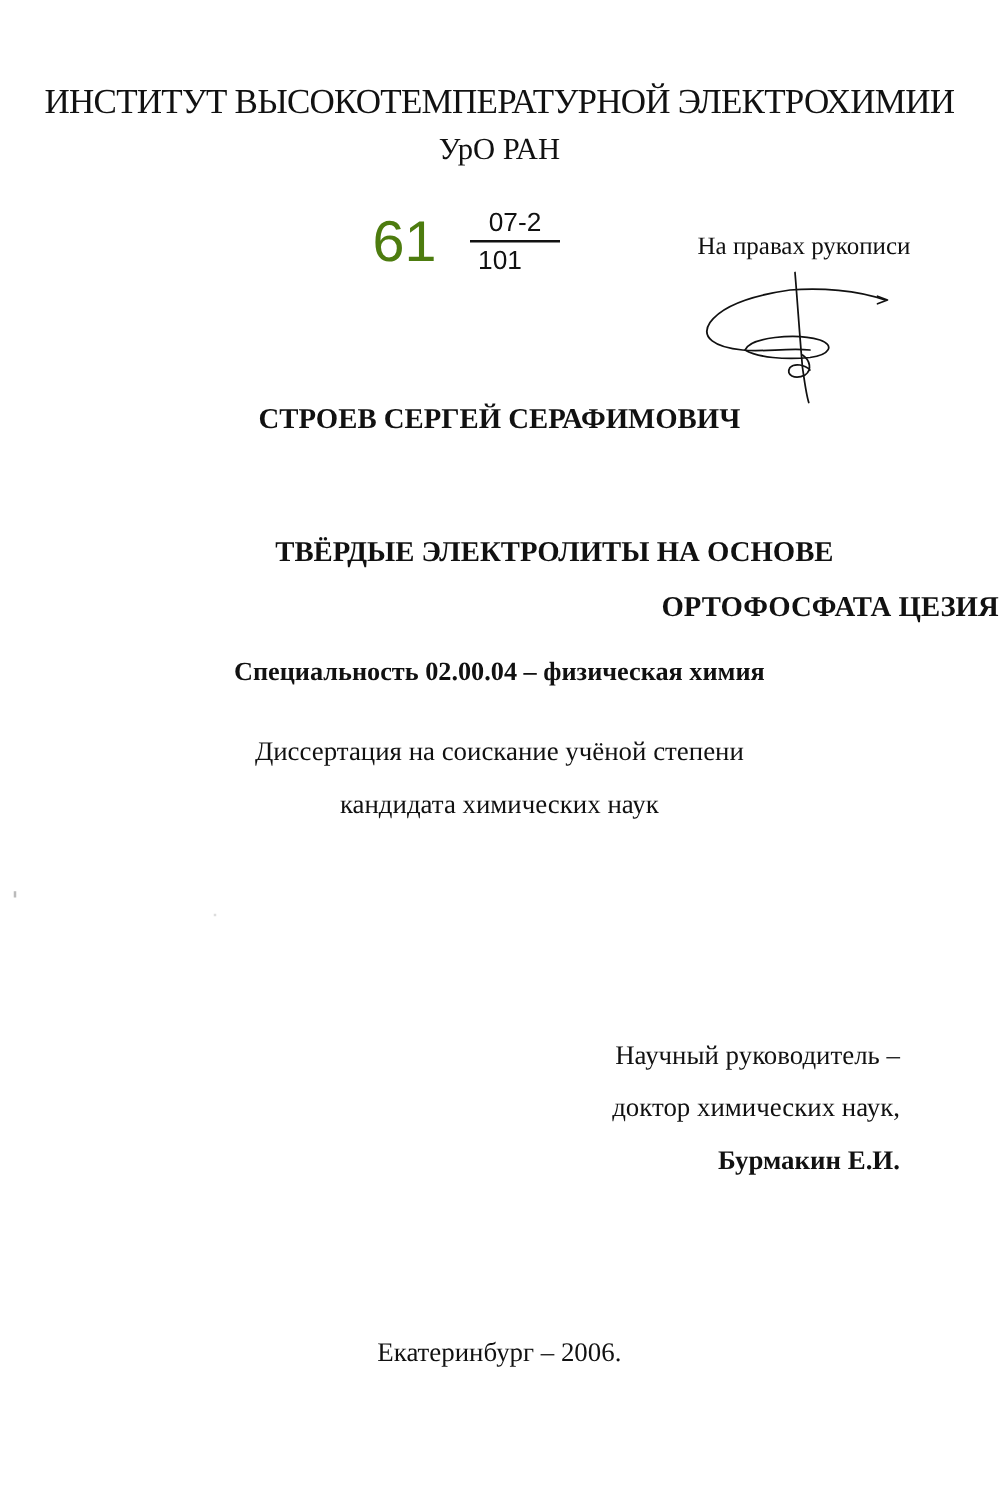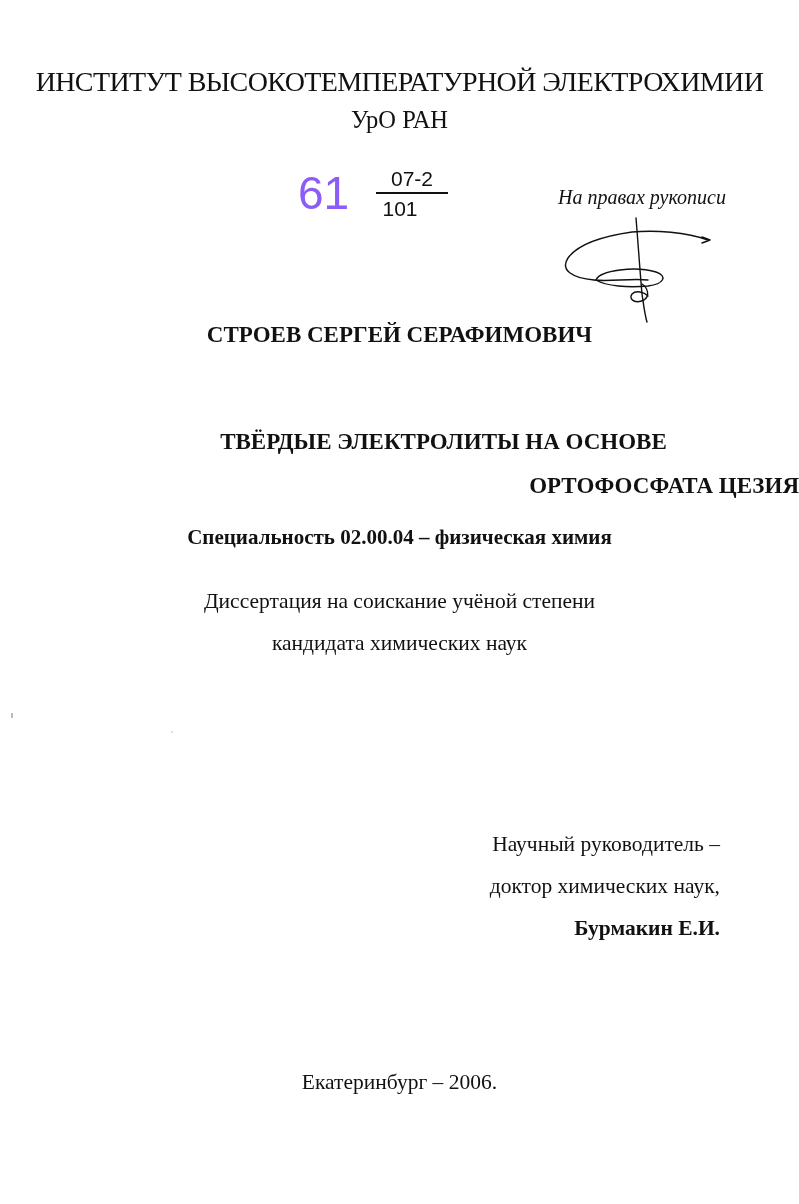--- a/index.html
+++ b/index.html
@@ -40,21 +40,21 @@
       height: 70px;
     }
     .code-main {
       position: absolute;
       left: 0;
       top: 2px;
       font-family: "Liberation Sans", "DejaVu Sans", sans-serif;
       font-size: 46px;
       font-weight: normal;
       line-height: 1;
-      color: #8b5cf6;
+      color: #4d7c0f;
     }
     .code-frac {
       position: absolute;
       left: 66px;
       top: 0;
       width: 72px;
       font-family: "Liberation Sans", "DejaVu Sans", sans-serif;
       font-size: 21px;
       text-align: center;
       line-height: 1;
@@ -69,21 +69,20 @@
       left: 12px;
     }
     .code-den {
       display: block;
       padding-top: 4px;
     }
     .manuscript {
       top: 186px;
       left: 558px;
       font-size: 20px;
-      font-style: italic;
     }
     .signature {
       position: absolute;
       left: 556px;
       top: 212px;
       width: 180px;
       height: 120px;
     }
     .author {
       top: 322px;

